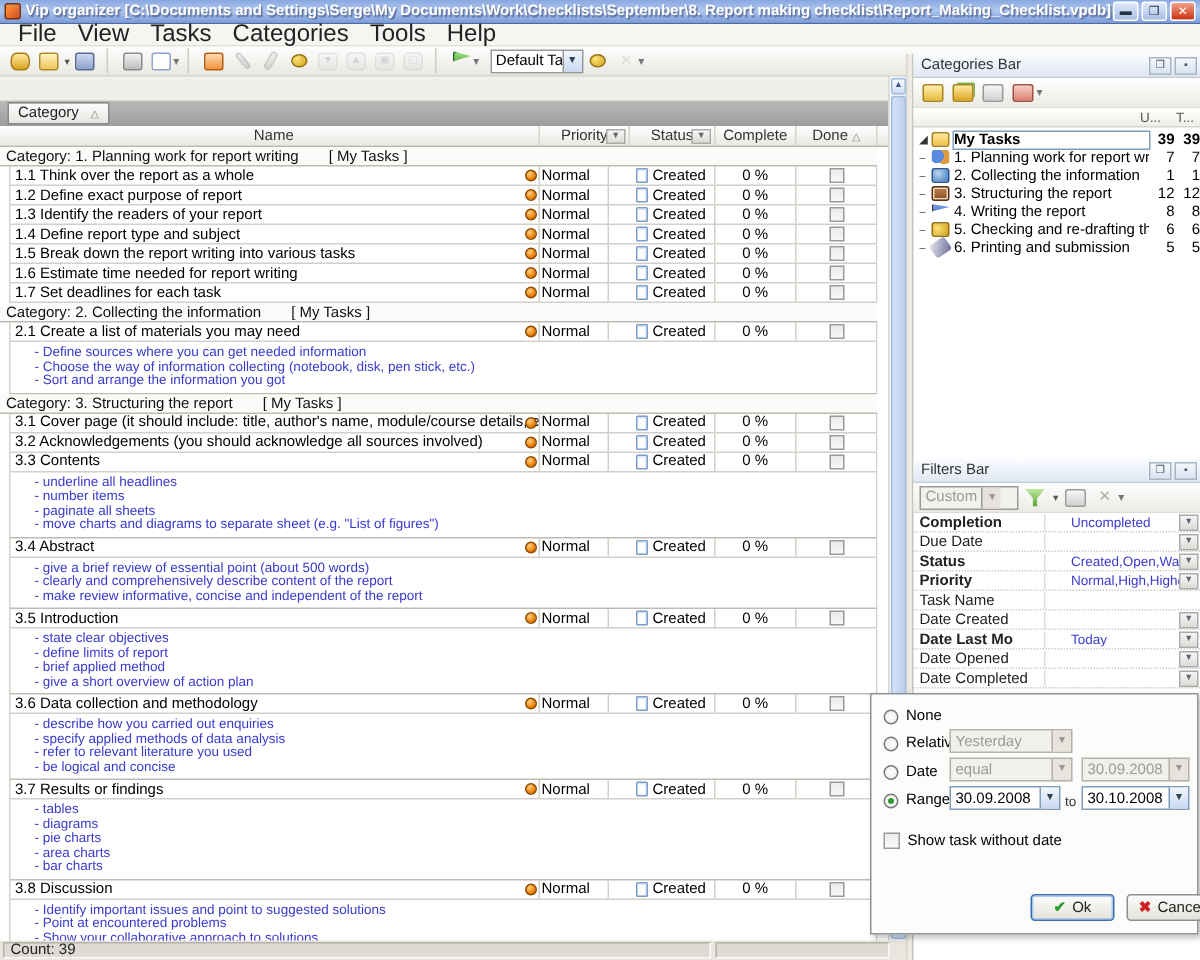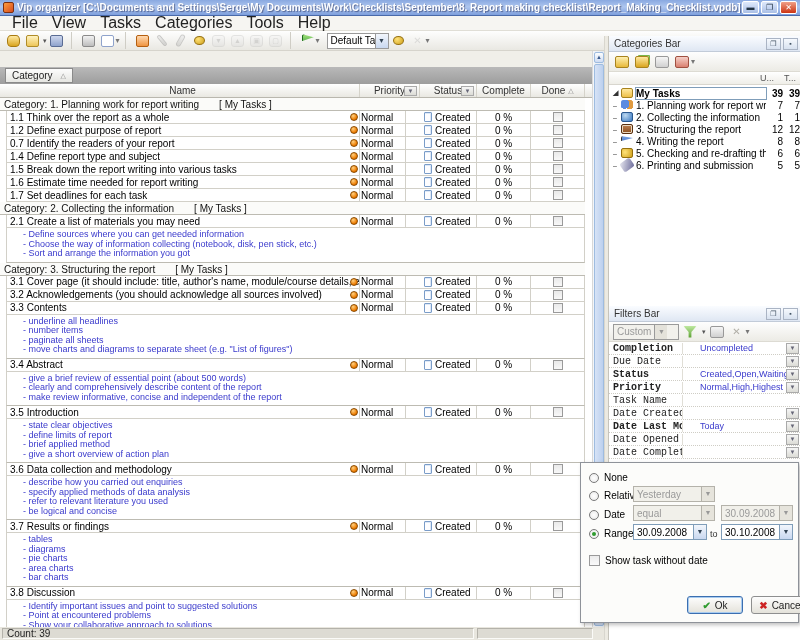--- a/index.html
+++ b/index.html
@@ -103,21 +103,21 @@
   .ti-people { background:radial-gradient(circle at 30% 40%,#5a8ae0 45%,transparent 46%),radial-gradient(circle at 70% 45%,#e09a40 48%,transparent 49%); }
   .ti-globe  { background:radial-gradient(circle at 35% 30%,#bcd8f0,#3a78c0); border:1px solid #2a5890; border-radius:50%; width:10px; }
   .ti-book   { background:linear-gradient(#c08050,#8a5020); border:1px solid #5a3010; box-shadow:inset 0 0 0 1px #e8d8c0; }
   .ti-flag   { background:linear-gradient(#7aa6e8,#2a58b0); clip-path:polygon(0 0,100% 20%,0 50%,0 100%,0 0); border-left:1px solid #333; }
   .ti-key    { background:radial-gradient(circle at 30% 40%,#ffe27a,#cfa019); border:1px solid #96700e; border-radius:50% 2px 2px 50%; }
   .ti-pen    { background:linear-gradient(135deg,#e8e8f0,#6a6a9a); transform:rotate(-35deg); width:4px; }
 
   
   .fgrid { font-size:10px; }
   .frow { height:13px; display:flex; align-items:center; border-bottom:1px dotted #cfcdc5; position:relative; }
-  .frow .flab { width:74px; padding-left:4px; color:#222; white-space:nowrap; overflow:hidden; border-right:1px solid #e0ded6; flex:none;font-family:Liberation Mono, monospace; }
+  .frow .flab { width:88px; padding-left:4px; color:#222; white-space:nowrap; overflow:hidden; border-right:1px solid #e0ded6; flex:none; }
   .frow .fval { flex:1; padding-left:3px; color:#3a3acc; white-space:nowrap; overflow:hidden; font-size:9px;margin-left:14px; }
   .frow .fdd { width:13px; height:11px; background:linear-gradient(#f6f6f6,#dcdcd6); border:1px solid #aaa; font-size:6px; color:#667; text-align:center; line-height:9px; margin-right:1px; flex:none; }
   .pic-funnel { background:linear-gradient(#bfe8a0,#5aa030); clip-path:polygon(0 0,100% 0,60% 55%,60% 100%,40% 100%,40% 55%); border:0; }
   .pic-x { background:none; color:#b0aeA6; font-size:10px; line-height:11px; text-align:center; color:#b0aea6; }
 
   
   .statusbar { position:absolute; left:0; top:627px; width:604px; height:13px; background:#e8e6de; display:flex; gap:3px; padding:1px 2px; }
   .scell { border:1px solid; border-color:#b4b2aa #fbfbf8 #fbfbf8 #b4b2aa; background:#dddbd3; font-size:10px; line-height:9px; padding-left:4px; color:#222; }
   .scell.c1 { width:472px; }
   .scell.c2 { width:116px; }
@@ -265,21 +265,21 @@
       <div class="taskrow">
         <span class="cell c-name">1.2 Define exact purpose of report</span>
         <span class="cell c-pri"><span class="pri-ic"></span>Normal</span>
         <span class="cell c-stat"><span class="stat-ic"></span>Created</span>
         <span class="cell c-comp">0 %</span>
         <span class="cell c-done">
           <span class="chk"></span>
         </span>
       </div>
       <div class="taskrow">
-        <span class="cell c-name">0.7 Identify the readers of your report</span>
+        <span class="cell c-name">1.3 Identify the readers of your report</span>
         <span class="cell c-pri"><span class="pri-ic"></span>Normal</span>
         <span class="cell c-stat"><span class="stat-ic"></span>Created</span>
         <span class="cell c-comp">0 %</span>
         <span class="cell c-done">
           <span class="chk"></span>
         </span>
       </div>
       <div class="taskrow">
         <span class="cell c-name">1.4 Define report type and subject</span>
         <span class="cell c-pri"><span class="pri-ic"></span>Normal</span>

